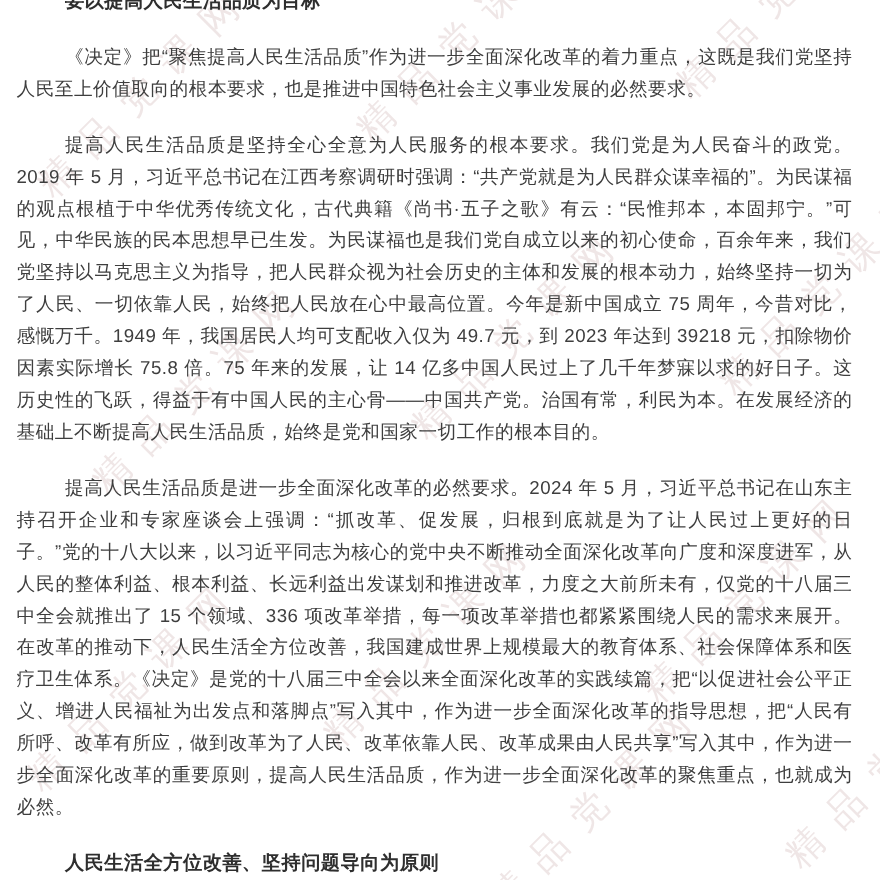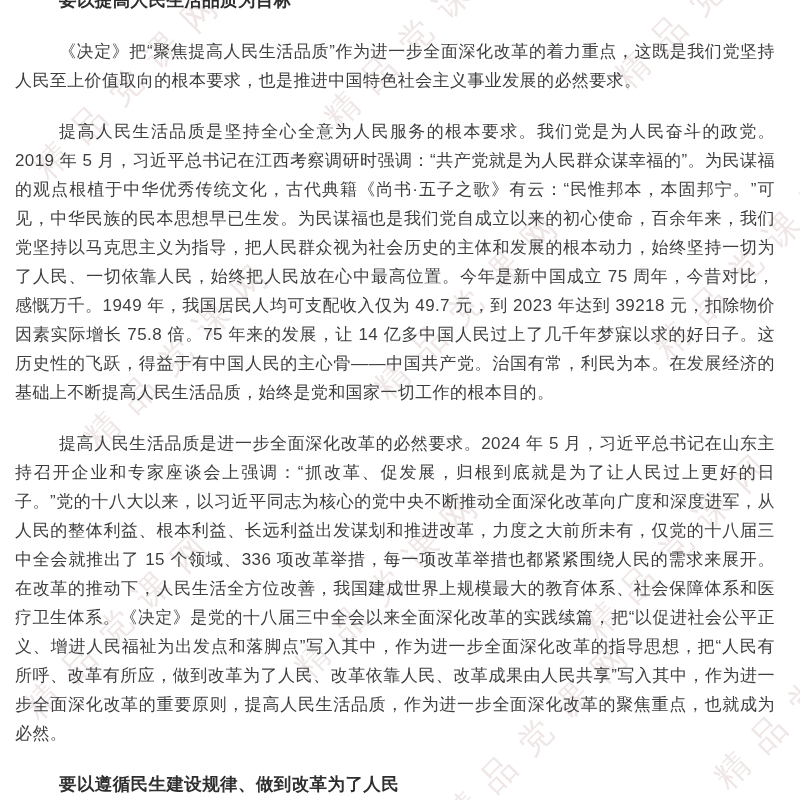--- a/index.html
+++ b/index.html
@@ -77,15 +77,15 @@
       <span style="left: 300px; top: 650px;">精品党课网</span>
       <span style="left: 590px; top: 610px;">精品党课网</span>
       <span style="left: 450px; top: 800px;">精品党课网</span>
       <span style="left: 720px; top: 760px;">精品党课网</span>
     </div>
   <article class="content" id="article-content">
       <h3 class="clipped-top">要以提高人民生活品质为目标</h3>
       <p>《决定》把“聚焦提高人民生活品质”作为进一步全面深化改革的着力重点，这既是我们党坚持人民至上价值取向的根本要求，也是推进中国特色社会主义事业发展的必然要求。</p>
       <p>提高人民生活品质是坚持全心全意为人民服务的根本要求。我们党是为人民奋斗的政党。2019 年 5 月，习近平总书记在江西考察调研时强调：“共产党就是为人民群众谋幸福的”。为民谋福的观点根植于中华优秀传统文化，古代典籍《尚书·五子之歌》有云：“民惟邦本，本固邦宁。”可见，中华民族的民本思想早已生发。为民谋福也是我们党自成立以来的初心使命，百余年来，我们党坚持以马克思主义为指导，把人民群众视为社会历史的主体和发展的根本动力，始终坚持一切为了人民、一切依靠人民，始终把人民放在心中最高位置。今年是新中国成立 75 周年，今昔对比，感慨万千。1949 年，我国居民人均可支配收入仅为 49.7 元，到 2023 年达到 39218 元，扣除物价因素实际增长 75.8 倍。75 年来的发展，让 14 亿多中国人民过上了几千年梦寐以求的好日子。这历史性的飞跃，得益于有中国人民的主心骨——中国共产党。治国有常，利民为本。在发展经济的基础上不断提高人民生活品质，始终是党和国家一切工作的根本目的。</p>
       <p>提高人民生活品质是进一步全面深化改革的必然要求。2024 年 5 月，习近平总书记在山东主持召开企业和专家座谈会上强调：“抓改革、促发展，归根到底就是为了让人民过上更好的日子。”党的十八大以来，以习近平同志为核心的党中央不断推动全面深化改革向广度和深度进军，从人民的整体利益、根本利益、长远利益出发谋划和推进改革，力度之大前所未有，仅党的十八届三中全会就推出了 15 个领域、336 项改革举措，每一项改革举措也都紧紧围绕人民的需求来展开。在改革的推动下，人民生活全方位改善，我国建成世界上规模最大的教育体系、社会保障体系和医疗卫生体系。《决定》是党的十八届三中全会以来全面深化改革的实践续篇，把“以促进社会公平正义、增进人民福祉为出发点和落脚点”写入其中，作为进一步全面深化改革的指导思想，把“人民有所呼、改革有所应，做到改革为了人民、改革依靠人民、改革成果由人民共享”写入其中，作为进一步全面深化改革的重要原则，提高人民生活品质，作为进一步全面深化改革的聚焦重点，也就成为必然。</p>
-      <h3>要以遵循民生建设规律、做到改革为了人民</h3>
+      <h3>人民生活全方位改善、坚持问题导向为原则</h3>
     </article>
 </div>
 
 </body></html>

